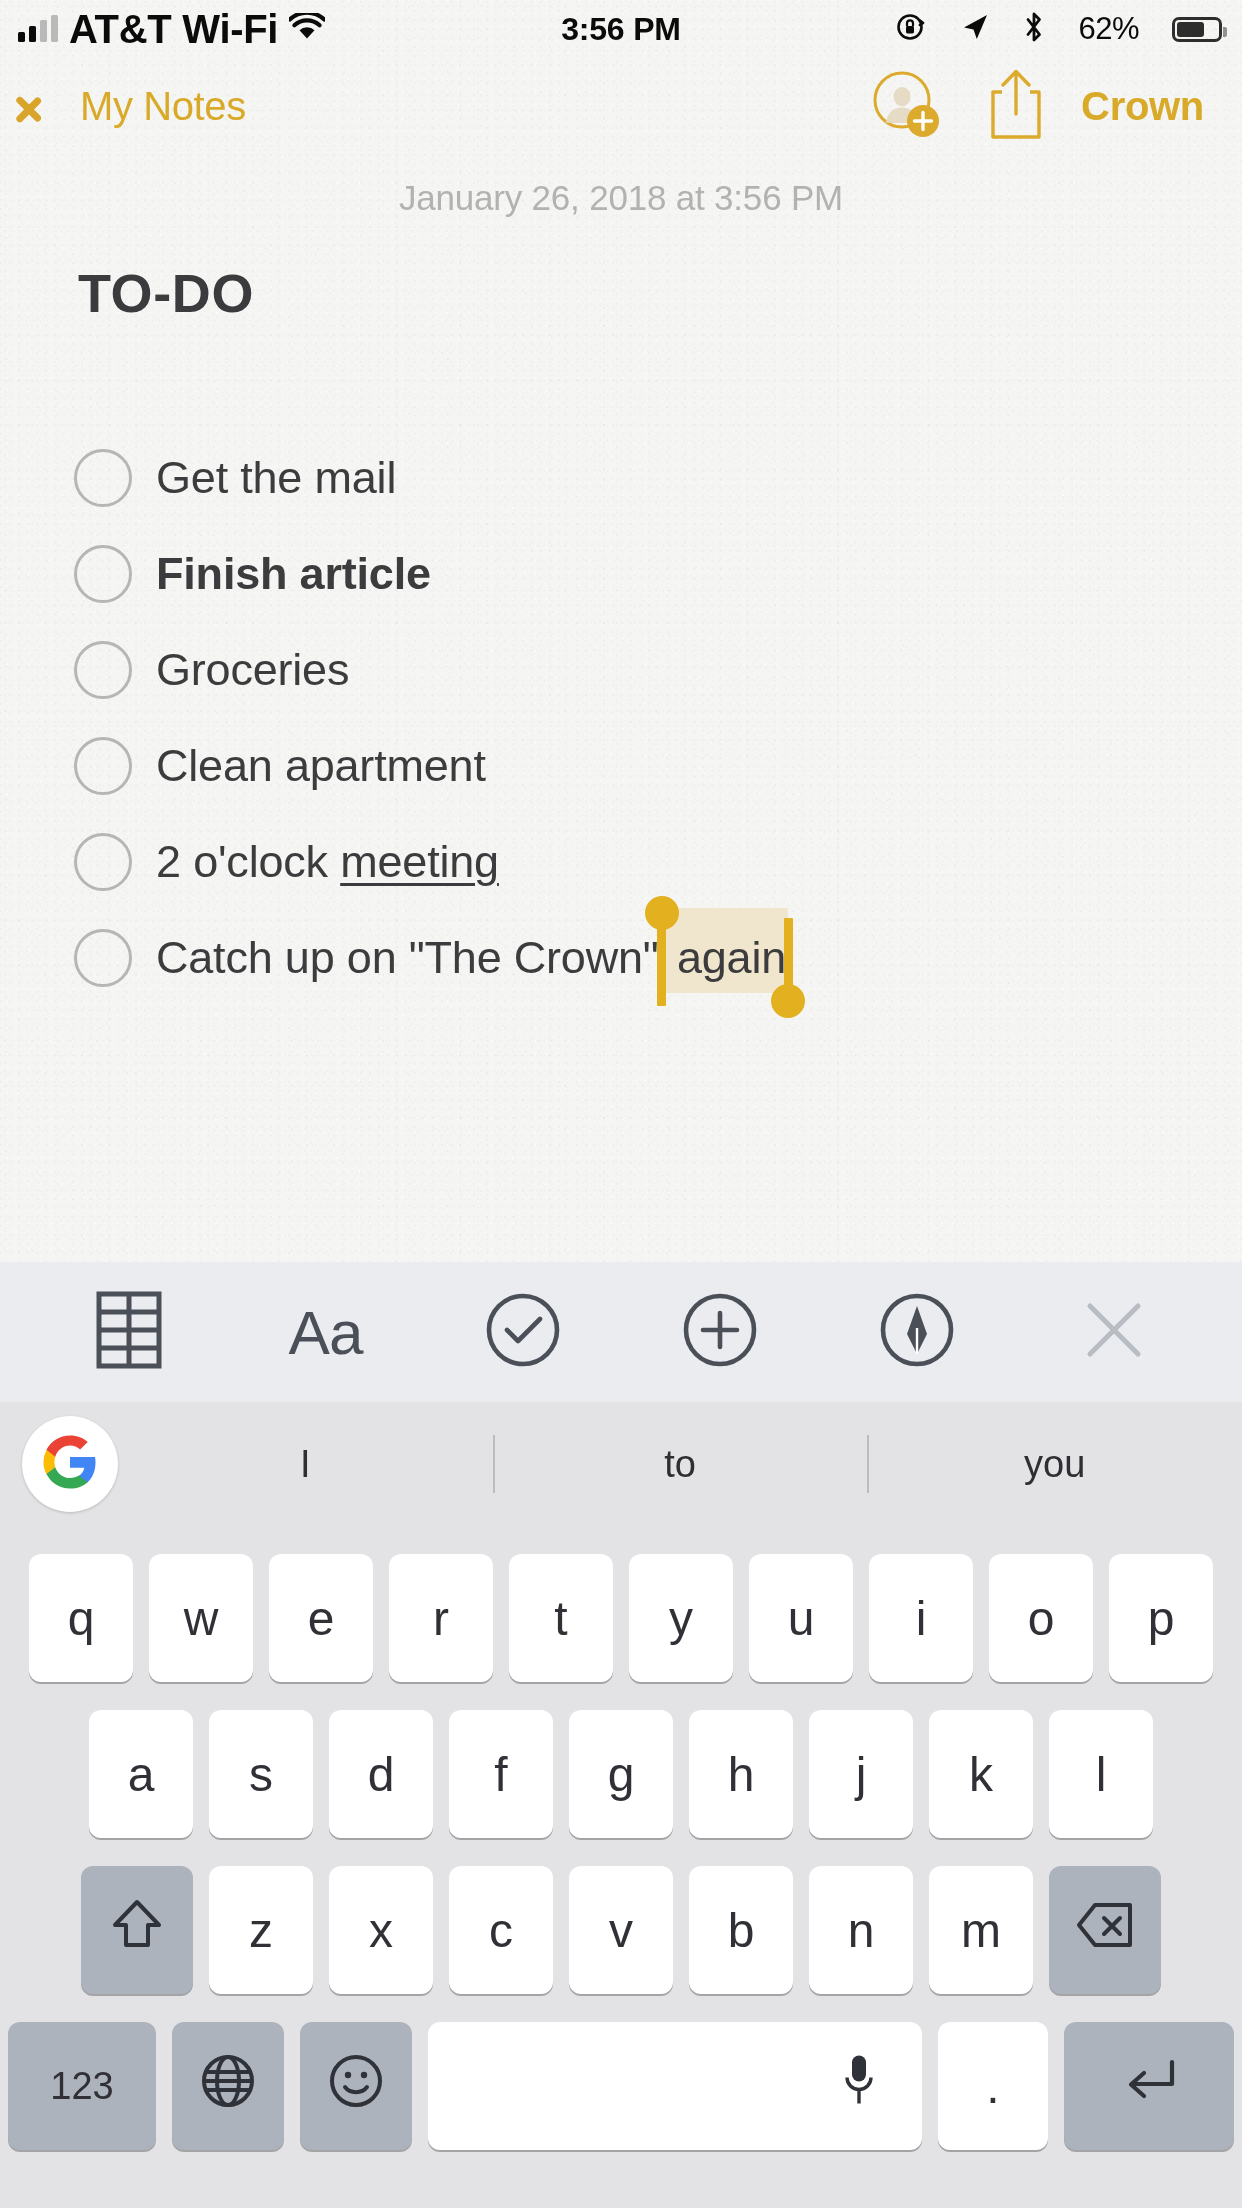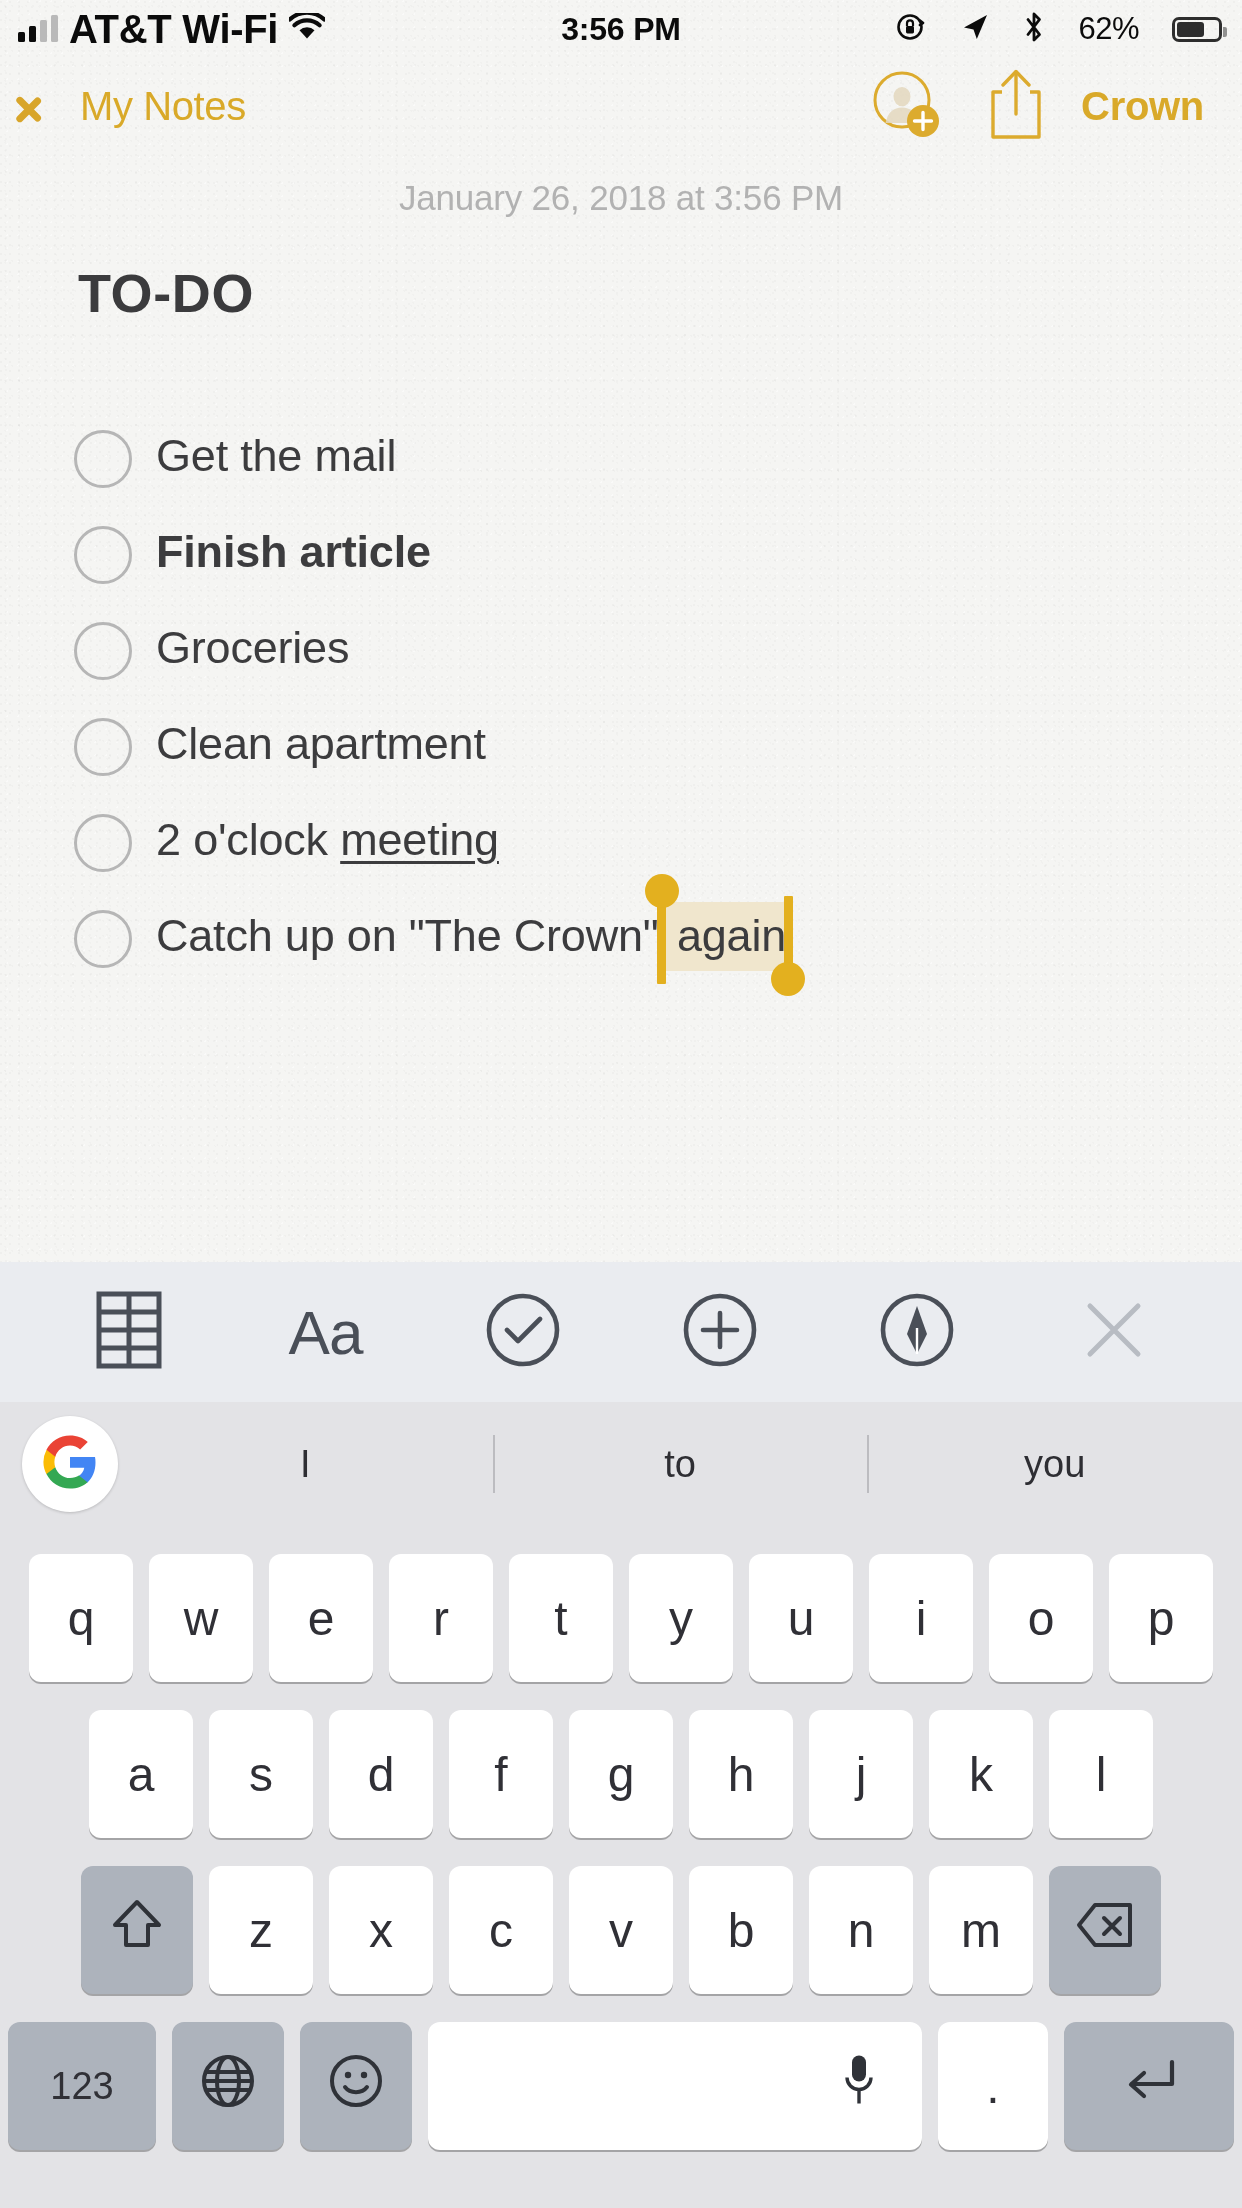--- a/index.html
+++ b/index.html
@@ -71,36 +71,36 @@
     position:absolute; left:0; top:178px; width:1242px; text-align:center;
     font-size:35px; color:#b2b2b2; font-weight:400; letter-spacing:-.2px;
   }
 
   
   .note-title {
     position:absolute; left:78px; top:262px;
     font-size:54px; font-weight:700; color:#3b3b3d; letter-spacing:.6px;
   }
   .checklist { position:absolute; left:74px; top:430px; width:1100px; }
-  .check-row { display:flex; align-items:flex-start; height:96px; }
+  .check-row { display:flex; align-items:center; height:96px; }
   .check-circle {
     width:58px; height:58px; border-radius:50%; border:3px solid #b6b6b6;
     flex:0 0 auto; background:transparent; cursor:pointer;
   }
   .check-text {
     margin-left:24px; font-size:45px; color:#3c3c3e; letter-spacing:-.2px;
     white-space:pre; position:relative;
   }
   .check-text.bold { font-weight:700; }
   .u { text-decoration:underline; text-underline-offset:6px; text-decoration-thickness:3px; }
 
   
   .sel-wrap { position:relative; display:inline-block; }
   .sel-hl {
-    background:#f0e6cd; padding:8px 2px 10px 6px; color:#3c3c3e;
+    background:#f0e6cd; padding:24px 2px 10px 6px; color:#3c3c3e;
     box-shadow:0 0 0 0 transparent;
   }
   .sel-bar { position:absolute; width:9px; background:#e3b01f; border-radius:1px; }
   .sel-bar.left { left:-2px; top:-6px; height:80px; }
   .sel-bar.right { right:-5px; top:-14px; height:88px; }
   .sel-knob { position:absolute; width:34px; height:34px; border-radius:50%; background:#e3b01f; }
   .sel-knob.top { left:-14px; top:-36px; }
   .sel-knob.bot { right:-17px; bottom:-34px; }
 
   

